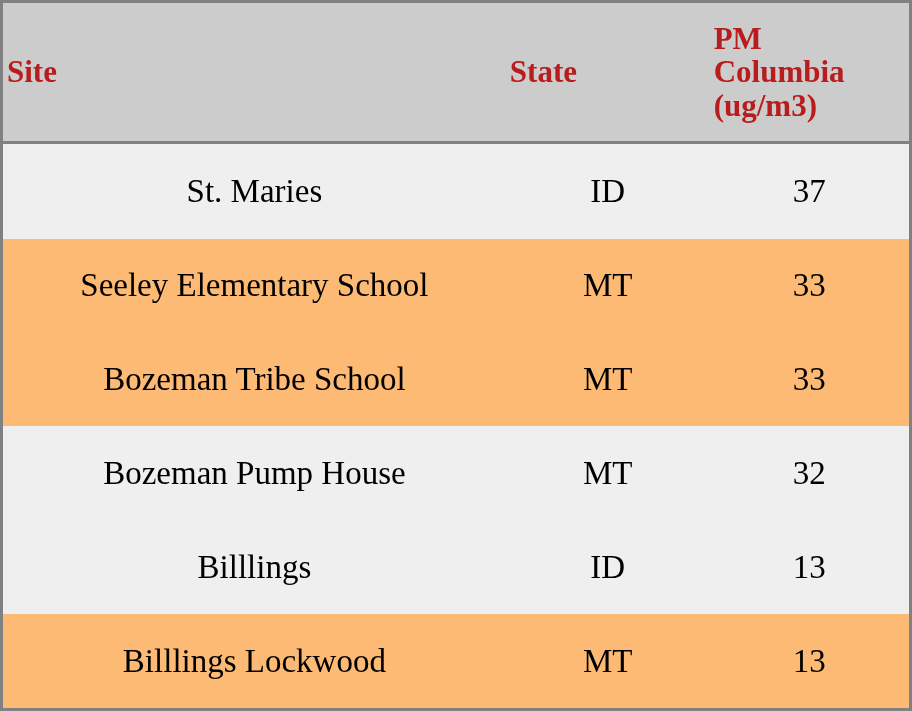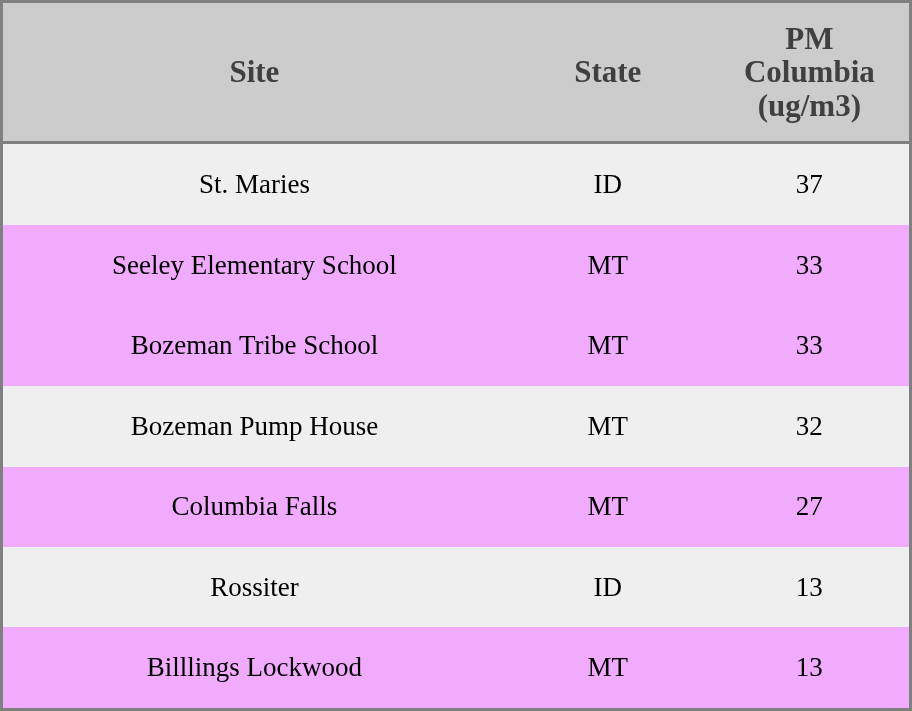--- a/index.html
+++ b/index.html
@@ -30,44 +30,44 @@
   col.c-state { width: 22.5%; }
   col.c-pm { width: 22.0%; }
 
   thead tr.header-row {
     background: #cccccc;
   }
   thead th {
     border-bottom: 3px solid #808080;
     font-weight: bold;
     font-size: 31px;
-    color: #404040;
-    text-align: center;
+    color: #b91c1c;
+    text-align: left;
     vertical-align: middle;
     padding: 6px 4px;
     line-height: 1.08;
     height: 126px;
   }
   thead th .hdr-line {
     display: block;
   }
   tbody td {
-    font-size: 27px;
+    font-size: 33px;
     color: #000000;
     text-align: center;
     vertical-align: middle;
     padding: 0;
     height: 58px;
     border: none;
   }
   tbody tr.row-odd {
     background: #efefef;
   }
   tbody tr.row-even {
-    background: #f0abfc;
+    background: #fdba74;
   }
 </style>
 </head>
 <body>
 
 <div class="table-wrap">
   <table class="aqi-table">
     <colgroup>
       <col class="c-site">
       <col class="c-state">
@@ -102,27 +102,22 @@
       <tr class="row-even">
         <td>Bozeman Tribe School</td>
         <td>MT</td>
         <td>33</td>
       </tr>
       <tr class="row-odd">
         <td>Bozeman Pump House</td>
         <td>MT</td>
         <td>32</td>
       </tr>
-      <tr class="row-even">
-        <td>Columbia Falls</td>
-        <td>MT</td>
-        <td>27</td>
-      </tr>
       <tr class="row-odd">
-        <td>Rossiter</td>
+        <td>Billlings</td>
         <td>ID</td>
         <td>13</td>
       </tr>
       <tr class="row-even">
         <td>Billlings Lockwood</td>
         <td>MT</td>
         <td>13</td>
       </tr>
     </tbody>
   </table>

